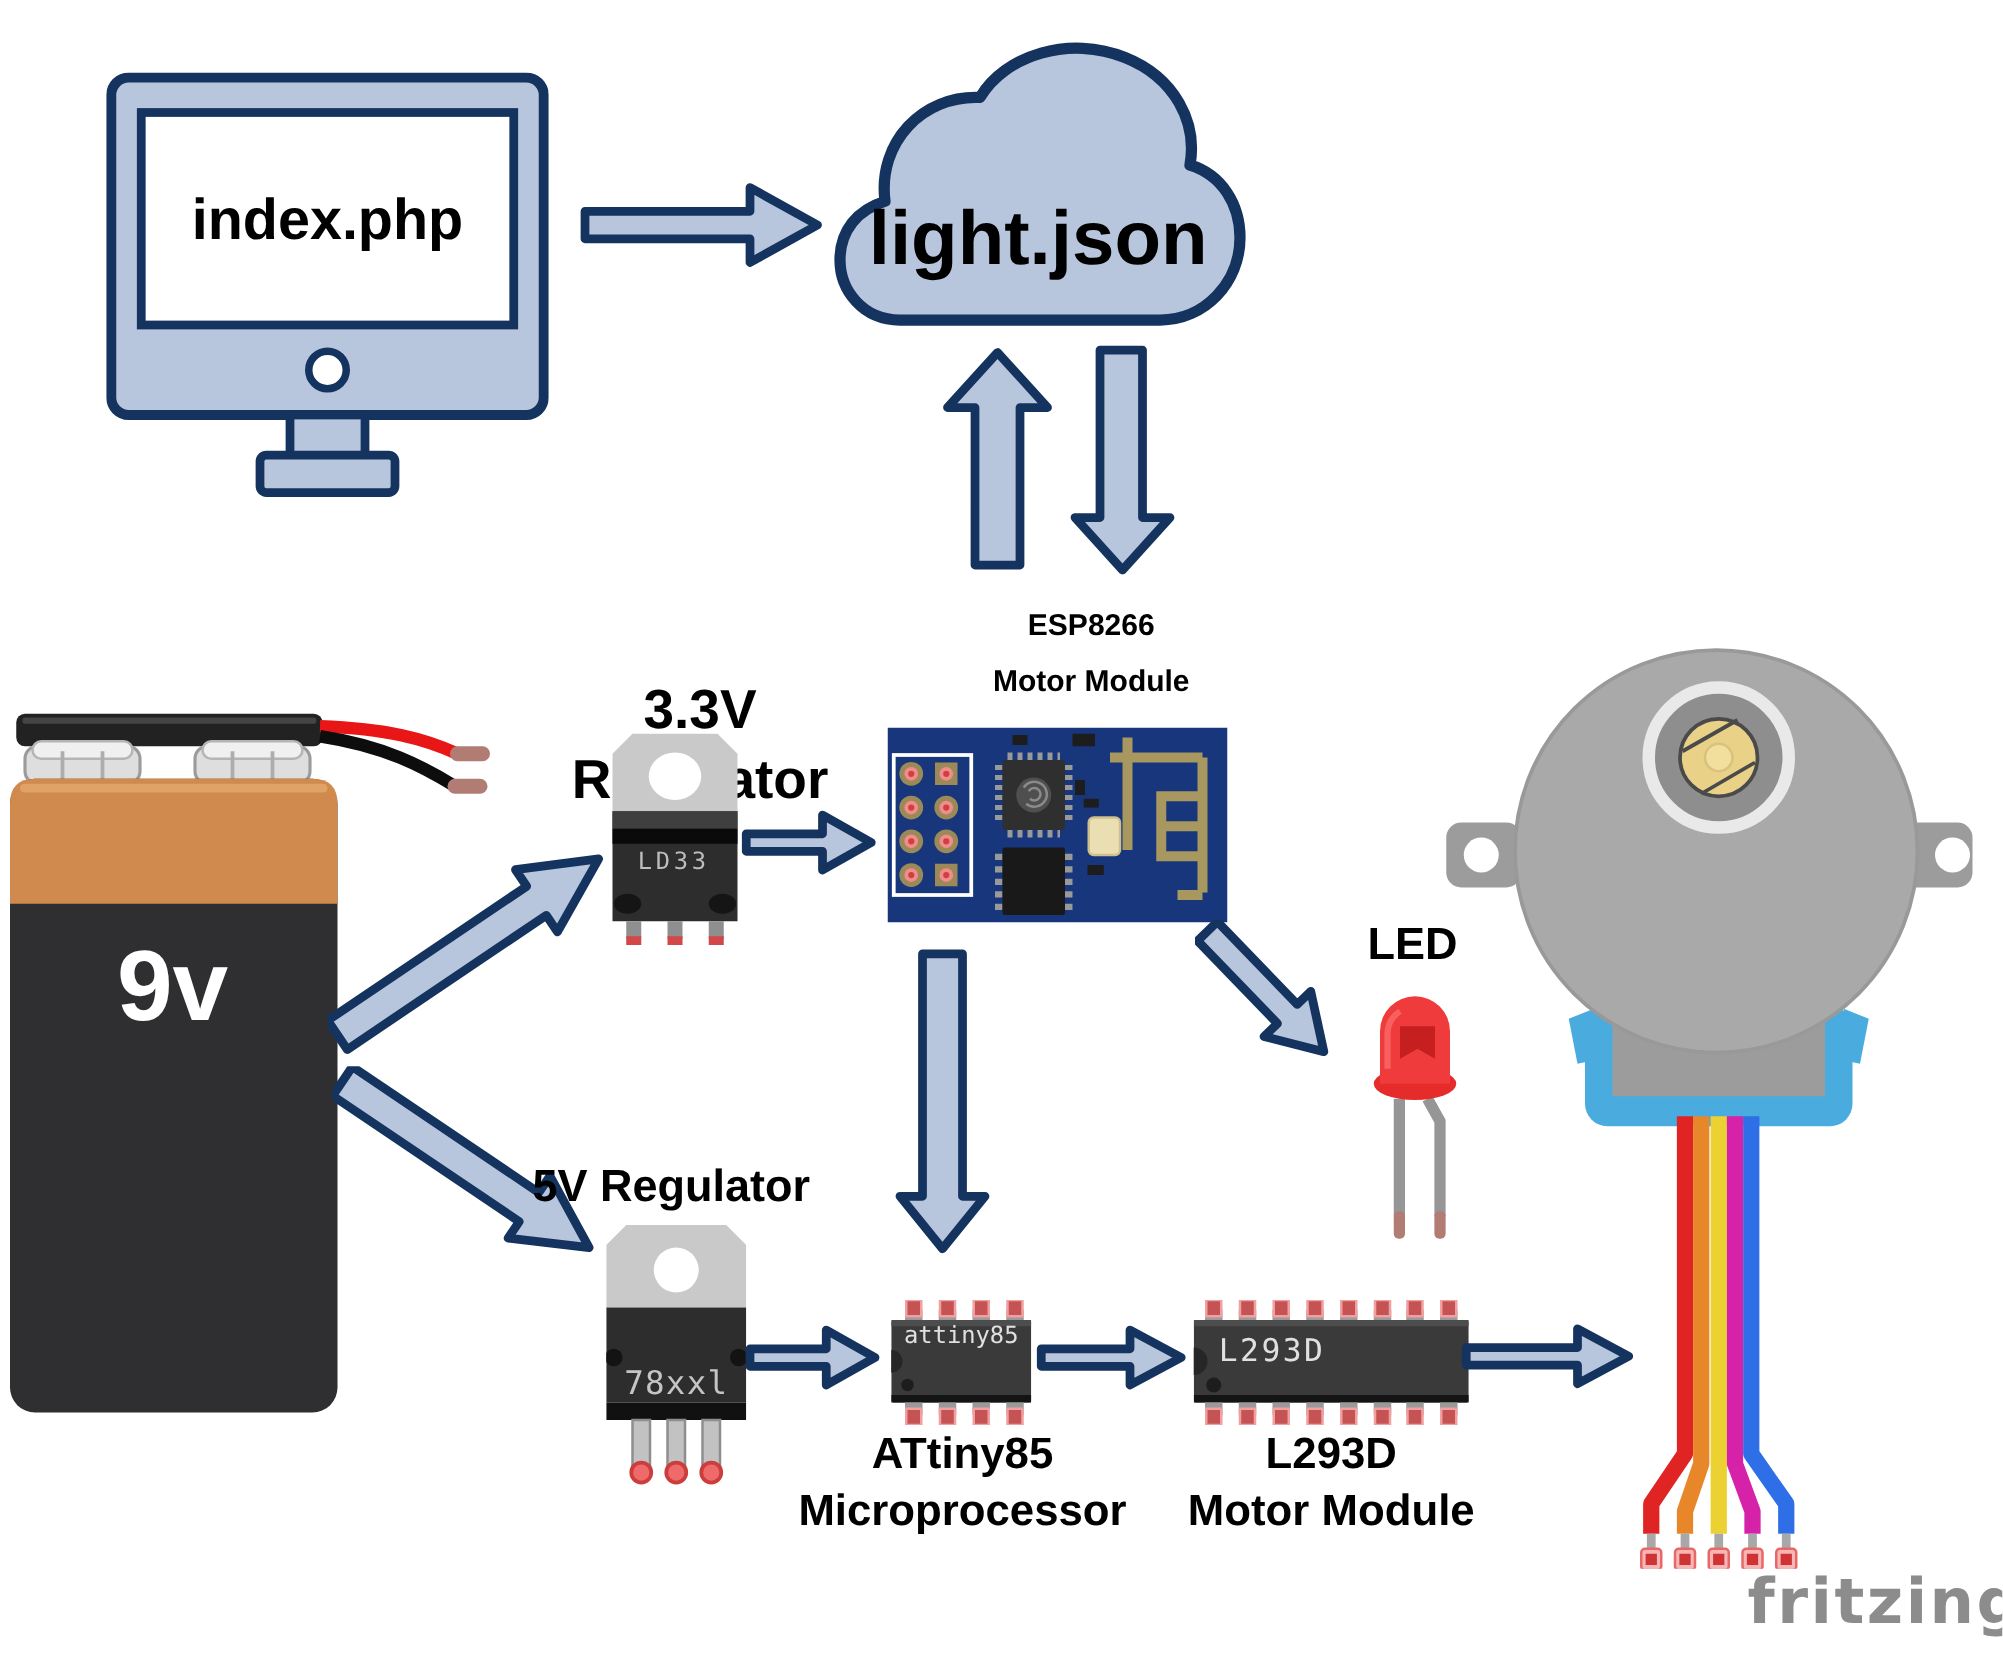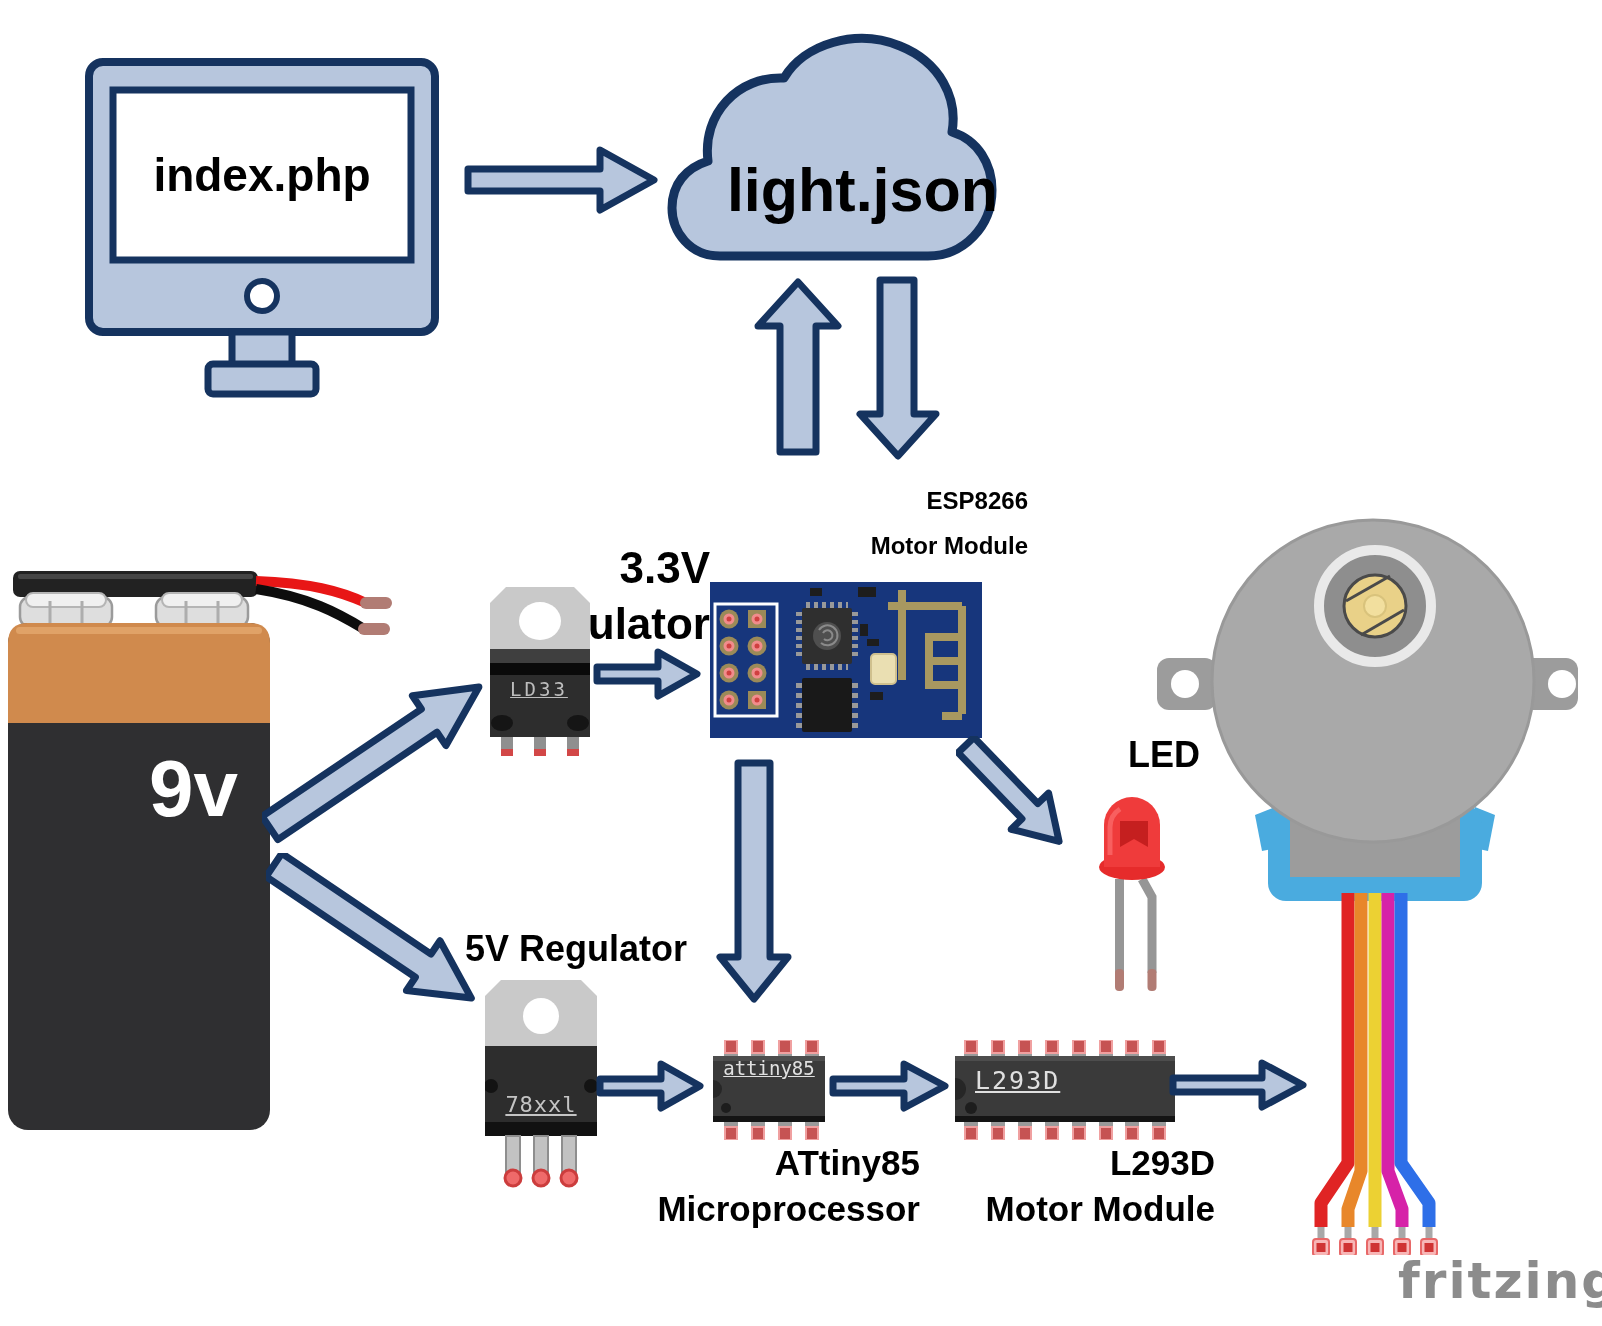--- a/index.html
+++ b/index.html
@@ -1,20 +1,20 @@
 <!DOCTYPE html>
 <html><head>
 <meta charset="utf-8">
 <style>
   html,body{margin:0;padding:0;background:#fff;}
   #stage{position:relative;width:1602px;height:1326px;background:#ffffff;overflow:hidden;
          font-family:"Liberation Sans",sans-serif;}
   .abs{position:absolute;}
-  .lbl{position:absolute;font-weight:bold;color:#000;text-align:right;line-height:1.27;}
-  .mark{position:absolute;font-family:"DejaVu Sans Mono",monospace;text-align:center;text-decoration:underline;}
+  .lbl{position:absolute;font-weight:bold;color:#000;text-align:center;line-height:1.27;}
+  .mark{position:absolute;font-family:"DejaVu Sans Mono",monospace;text-align:center;}
   .center-box{display:flex;align-items:center;justify-content:center;}
   svg{display:block;}
 </style>
 </head>
 <body>
 
 <div id="stage">
 
   <svg class="abs" style="left:85px;top:58px" width="354" height="344" viewBox="0 0 354 344">
     <rect x="4" y="4" width="346" height="270" rx="14" fill="#b7c6dd" stroke="#15335f" stroke-width="8"></rect>
@@ -191,21 +191,21 @@
     <circle cx="106" cy="106" r="7" fill="#131313"></circle>
     <g>
       <rect x="21" y="156" width="14" height="40" fill="#c2c2c2" stroke="#8e8e8e" stroke-width="2"></rect>
       <rect x="49" y="156" width="14" height="40" fill="#c2c2c2" stroke="#8e8e8e" stroke-width="2"></rect>
       <rect x="77" y="156" width="14" height="40" fill="#c2c2c2" stroke="#8e8e8e" stroke-width="2"></rect>
       <circle cx="28" cy="198" r="8" fill="#ef6a6a" stroke="#cc3d3d" stroke-width="3"></circle>
       <circle cx="56" cy="198" r="8" fill="#ef6a6a" stroke="#cc3d3d" stroke-width="3"></circle>
       <circle cx="84" cy="198" r="8" fill="#ef6a6a" stroke="#cc3d3d" stroke-width="3"></circle>
     </g>
   </svg>
-  <div class="mark" style="left:485px;top:1092px;width:112px;font-size:22px;color:#c4c4c4;letter-spacing:1px">78xxl</div>
+  <div class="mark" style="left:485px;top:1092px;width:112px;font-size:26px;color:#c4c4c4;letter-spacing:1px">78xxl</div>
 
   <svg class="abs" style="left:595px;top:1058px" width="112" height="56" viewBox="0 0 112 56">
     <polygon points="5,21 66,21 66,6 105,28 66,50 66,35 5,35" fill="#b7c6dd" stroke="#15335f" stroke-width="7" stroke-linejoin="round"></polygon>
   </svg>
 
   <svg class="abs" style="left:716px;top:759px" width="76" height="244" viewBox="0 0 76 244">
     <polygon points="22,4 54,4 54,198 72,198 38,240 4,198 22,198" fill="#b7c6dd" stroke="#15335f" stroke-width="7" stroke-linejoin="round"></polygon>
   </svg>
 
   <svg class="abs" style="left:956px;top:736px" width="120" height="122" viewBox="0 0 120 122">

